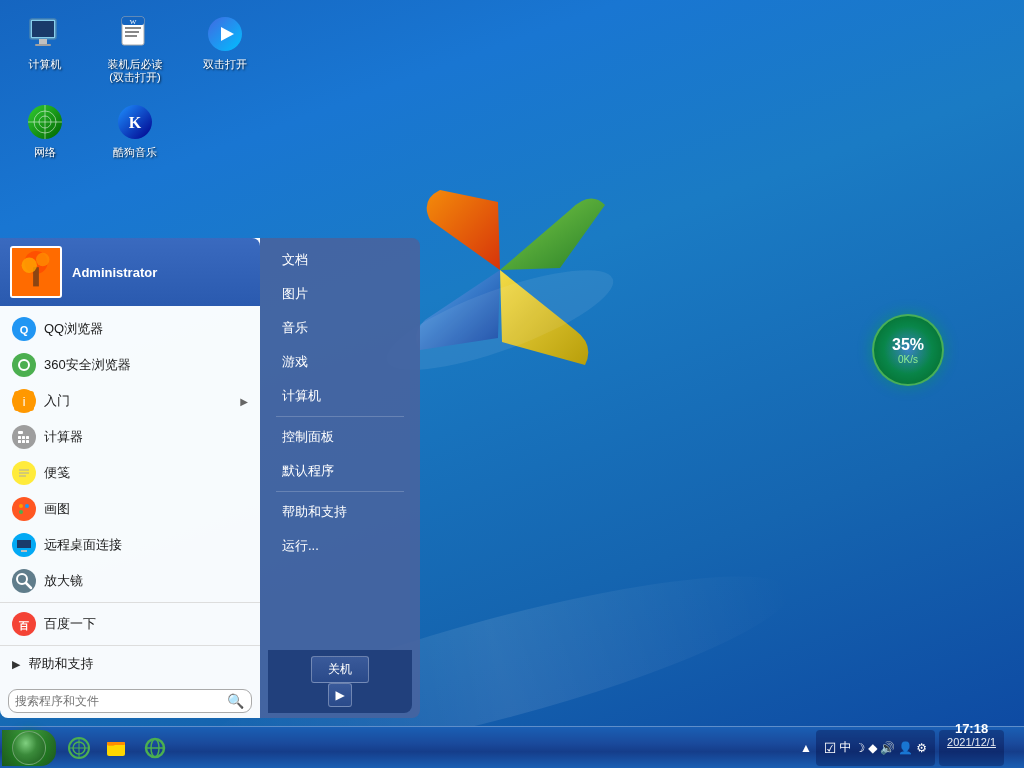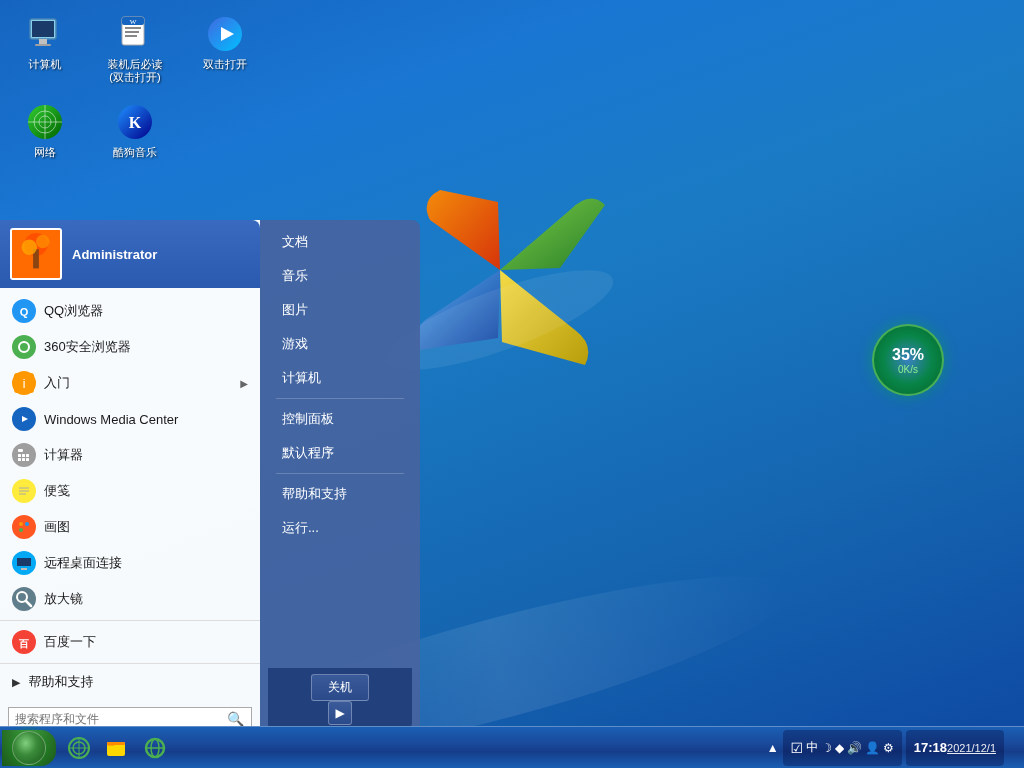--- a/index.html
+++ b/index.html
@@ -61,21 +61,21 @@
       font-size: 11px;
       text-align: center;
       text-shadow: 1px 1px 2px rgba(0,0,0,0.8);
       line-height: 1.2;
       word-break: break-all;
     }
 
     
     .network-widget {
       position: absolute;
-      top: 324px;
+      top: 314px;
       right: 80px;
       width: 72px;
       height: 72px;
       border-radius: 50%;
       background: radial-gradient(circle, rgba(255,255,255,0.15) 0%, rgba(0,150,0,0.6) 50%, rgba(0,100,0,0.8) 100%);
       border: 2px solid rgba(100,200,100,0.7);
       display: flex;
       flex-direction: column;
       align-items: center;
       justify-content: center;
@@ -163,23 +163,23 @@
     }
 
     .tray-icon {
       color: white;
       font-size: 14px;
       cursor: pointer;
     }
 
     .clock-area {
       display: flex;
-      flex-direction: row;
-      align-items: center;
-      justify-content: space-between;
+      flex-direction: column;
+      align-items: center;
+      justify-content: flex-end;
       background: rgba(0,0,50,0.3);
       padding: 18px 8px;
       height: 36px;
       border-radius: 4px;
     }
 
     .clock-time {
       color: white;
       font-size: 13px;
       font-weight: bold;
@@ -187,21 +187,21 @@
 
     .clock-date {
       color: rgba(255,255,255,0.9);
       font-size: 11px;
       text-decoration: underline;
     }
 
     
     .start-menu {
       position: absolute;
-      bottom: 32px;
+      bottom: 50px;
       left: 0;
       width: 420px;
       background: transparent;
       display: flex;
     }
 
     .start-menu-left {
       width: 260px;
       background: rgba(255,255,255,0.97);
       border-radius: 0 0 0 8px;
@@ -272,21 +272,21 @@
       margin-left: auto;
       color: #666;
       font-size: 10px;
     }
 
     .menu-search {
       display: flex;
       align-items: center;
       background: white;
       border: 1px solid #aaa;
-      border-radius: 0;
+      border-radius: 9px;
       margin: 5px 8px;
       padding: 3px 6px;
       gap: 5px;
     }
 
     .menu-search input {
       border: none;
       outline: none;
       font-size: 12px;
       flex: 1;
@@ -541,29 +541,20 @@
           <div class="menu-item-icon" style="background:#ff9800;">
             <svg width="20" height="20" viewBox="0 0 20 20">
               <rect width="20" height="20" rx="3" fill="#ff9800"></rect>
               <text x="10" y="15" font-size="12" fill="white" text-anchor="middle">i</text>
             </svg>
           </div>
           <span>入门</span>
           <span class="menu-item-arrow">▶</span>
         </div>
 
-        <div class="menu-item">
-          <div class="menu-item-icon" style="background:#1565c0;">
-            <svg width="20" height="20" viewBox="0 0 20 20">
-              <circle cx="10" cy="10" r="9" fill="#1565c0"></circle>
-              <polygon points="8,7 14,10 8,13" fill="white"></polygon>
-            </svg>
-          </div>
-          <span>Windows Media Center</span>
-        </div>
 
         <div class="menu-item">
           <div class="menu-item-icon" style="background:#9e9e9e;">
             <svg width="20" height="20" viewBox="0 0 20 20">
               <rect x="2" y="2" width="16" height="16" rx="2" fill="#9e9e9e"></rect>
               <rect x="4" y="4" width="5" height="3" rx="1" fill="white"></rect>
               <rect x="4" y="9" width="3" height="3" rx="0.5" fill="white"></rect>
               <rect x="8" y="9" width="3" height="3" rx="0.5" fill="white"></rect>
               <rect x="12" y="9" width="3" height="3" rx="0.5" fill="white"></rect>
               <rect x="4" y="13" width="3" height="3" rx="0.5" fill="white"></rect>
@@ -645,24 +636,24 @@
         <button class="search-btn">🔍</button>
       </div>
     </div>
 
     <div class="start-menu-right" style="display: flex; flex-direction: column;">
 
       <div class="right-item">
         <span>文档</span>
       </div>
       <div class="right-item">
+        <span>图片</span>
+      </div>
+      <div class="right-item">
         <span>音乐</span>
-      </div>
-      <div class="right-item">
-        <span>图片</span>
       </div>
       <div class="right-item">
         <span>游戏</span>
       </div>
       <div class="right-item">
         <span>计算机</span>
       </div>
       <div style="height:1px; background:rgba(255,255,255,0.2); margin:3px 8px;"></div>
       <div class="right-item">
         <span>控制面板</span>

